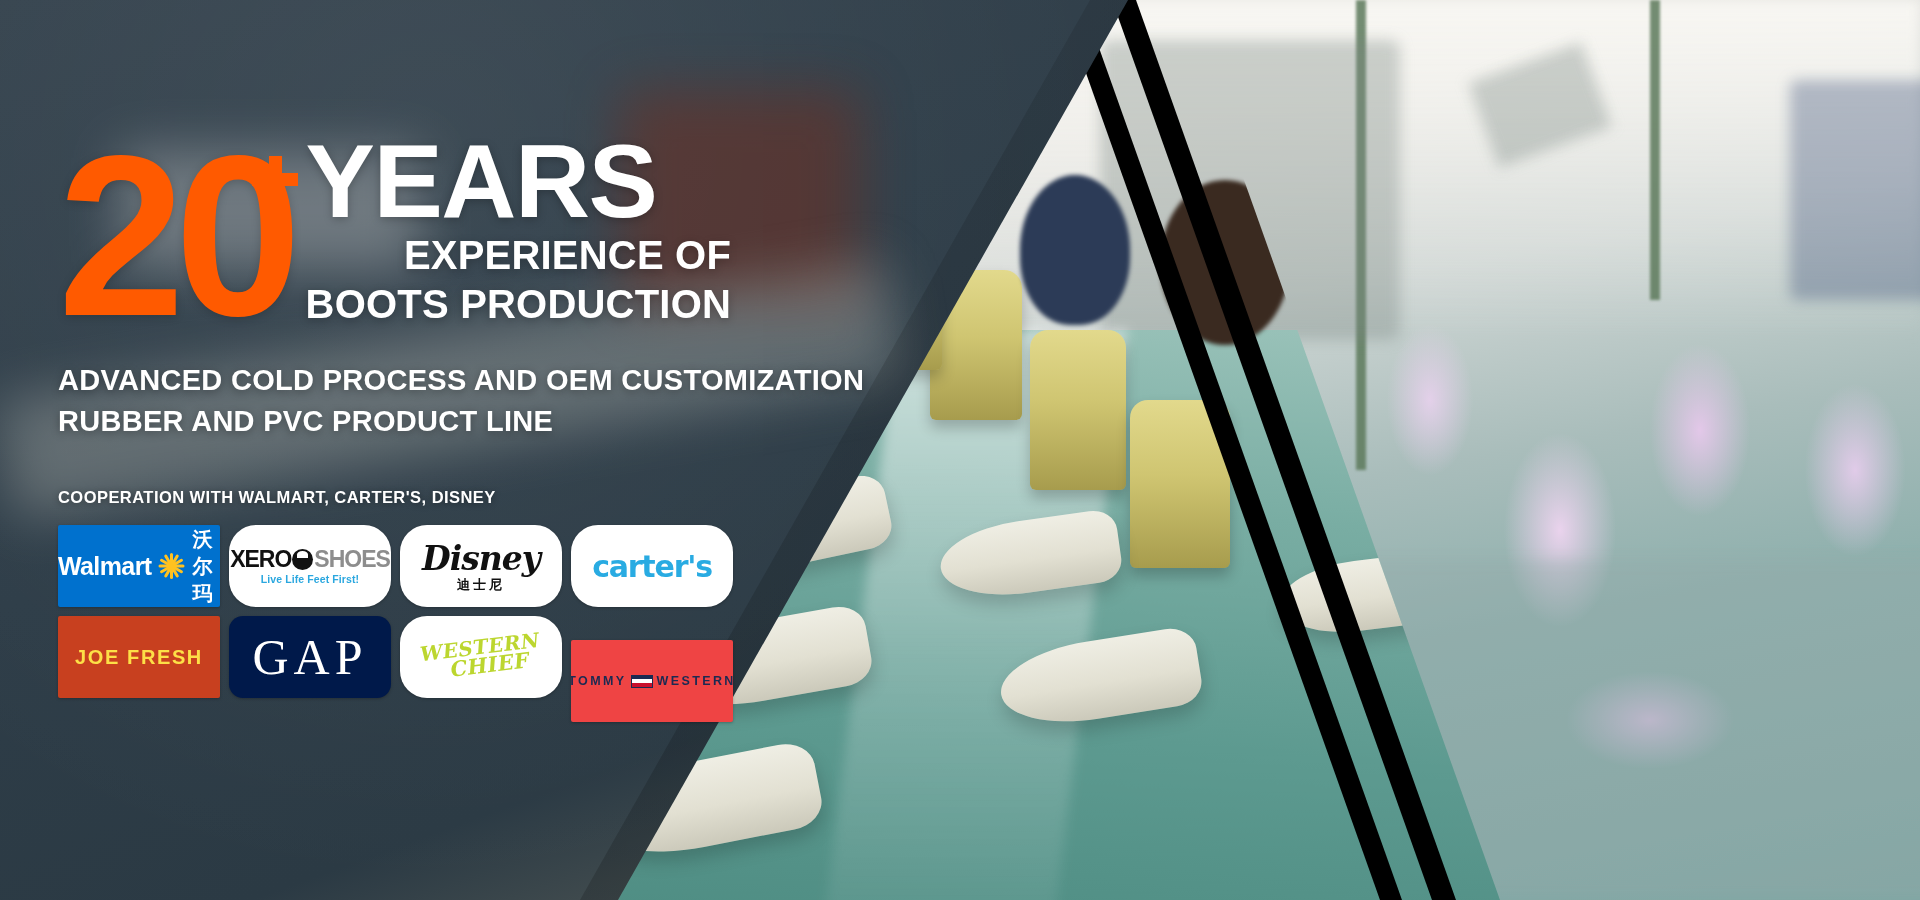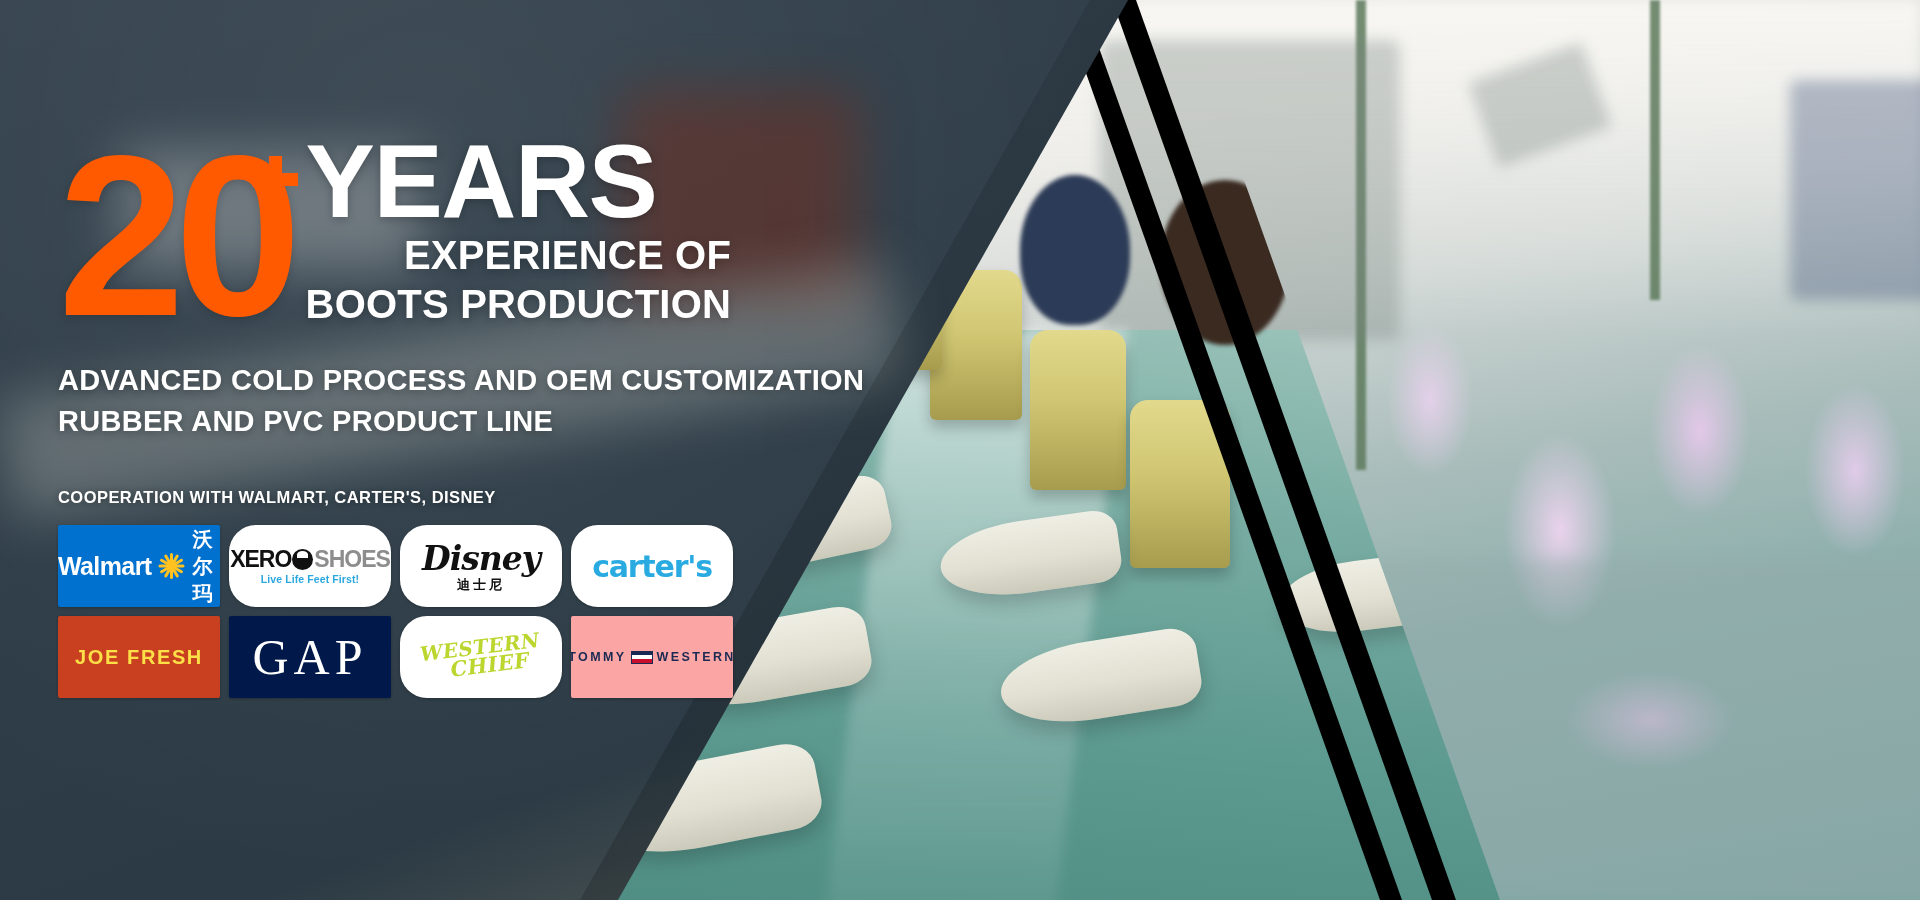--- a/index.html
+++ b/index.html
@@ -166,28 +166,28 @@
 
   .carters{color:#29ABE2;font-weight:700;font-size:30px;letter-spacing:-1.2px;font-family:"DejaVu Sans", sans-serif;}
 
   .disney{display:flex;flex-direction:column;align-items:center;line-height:1;}
   .disney-w{color:#111;font-family:"DejaVu Serif", serif;font-style:italic;font-weight:700;font-size:33px;letter-spacing:-1px;}
   .disney-cn{color:#111;font-size:13px;font-weight:700;letter-spacing:3px;margin-top:3px;}
 
   .l-joe{background:#c8401f;}
   .joe{color:#fde047;font-weight:700;font-size:20px;letter-spacing:1.6px;}
 
-  .l-gap{background:#00194a;}
+  .l-gap{background:#00194a;border-radius:14px;}
   .gap{color:#fff;font-family:"Liberation Serif", serif;font-size:50px;letter-spacing:5px;line-height:1;}
 
   .wchief{display:flex;flex-direction:column;align-items:center;transform:rotate(-7deg);line-height:.92;}
   .wc1{color:#bcd62f;font-family:"DejaVu Serif", serif;font-style:italic;font-weight:700;font-size:20px;letter-spacing:.4px;}
   .wc2{color:#bcd62f;font-family:"DejaVu Serif", serif;font-style:italic;font-weight:700;font-size:21px;letter-spacing:.4px;margin-left:16px;}
 
-  .l-tommy{background:#fca5a5;}
+  .l-tommy{background:#ef4444;margin-top:24px;}
   .tommy{display:flex;align-items:center;gap:4px;}
   .tm-word{color:#1b2a52;font-weight:700;font-size:12.5px;letter-spacing:2.4px;}
   .tm-flag{width:20px;height:11px;display:flex;flex-direction:column;border:1px solid #1b2a52;}
   .tm-flag i{display:block;height:33.33%;}
   .tm-r{background:#c8102e;}
   .tm-w{background:#fff;}
   .tm-n{background:#1b2a52;}
 </style>
 </head>
 <body>

